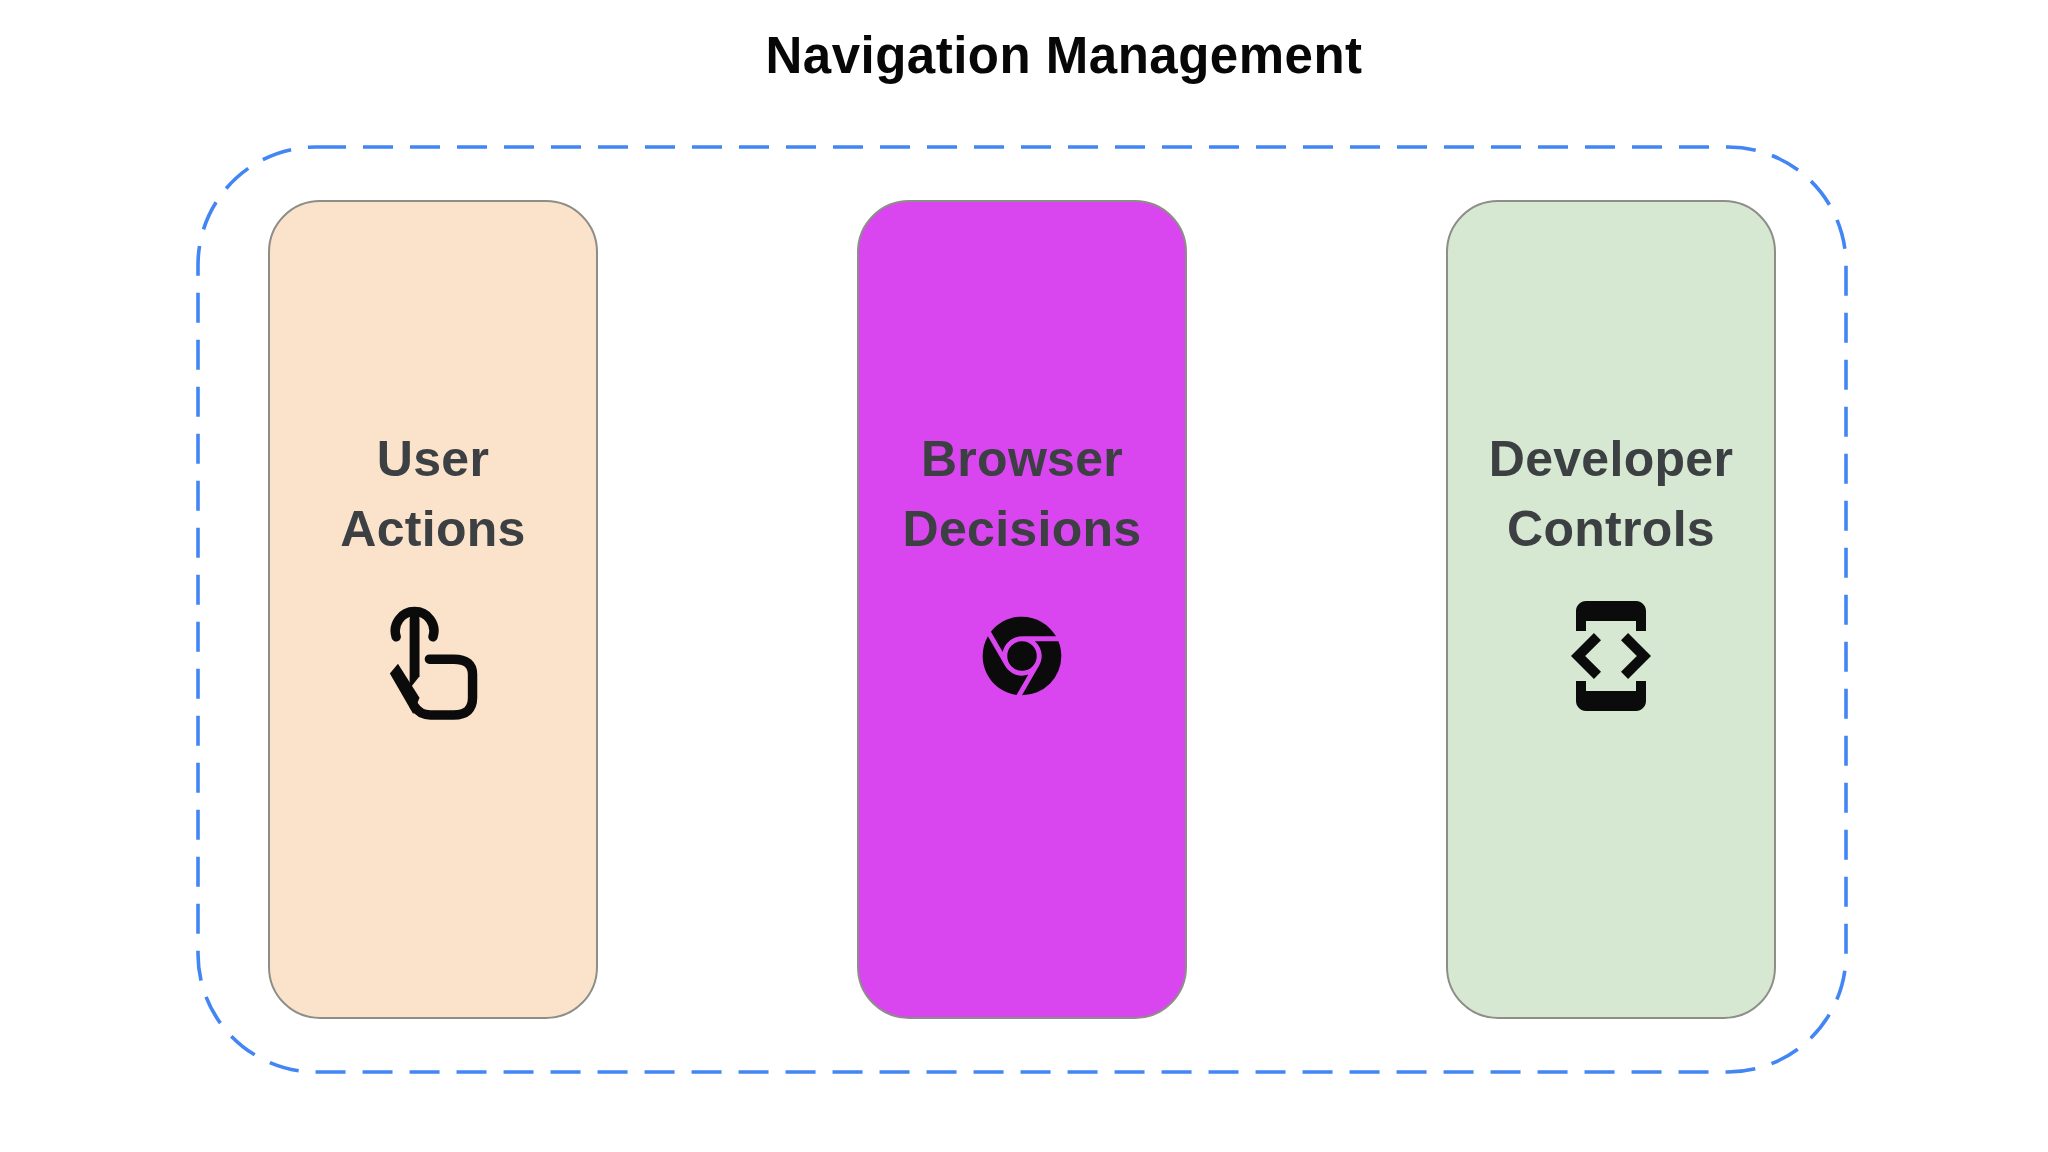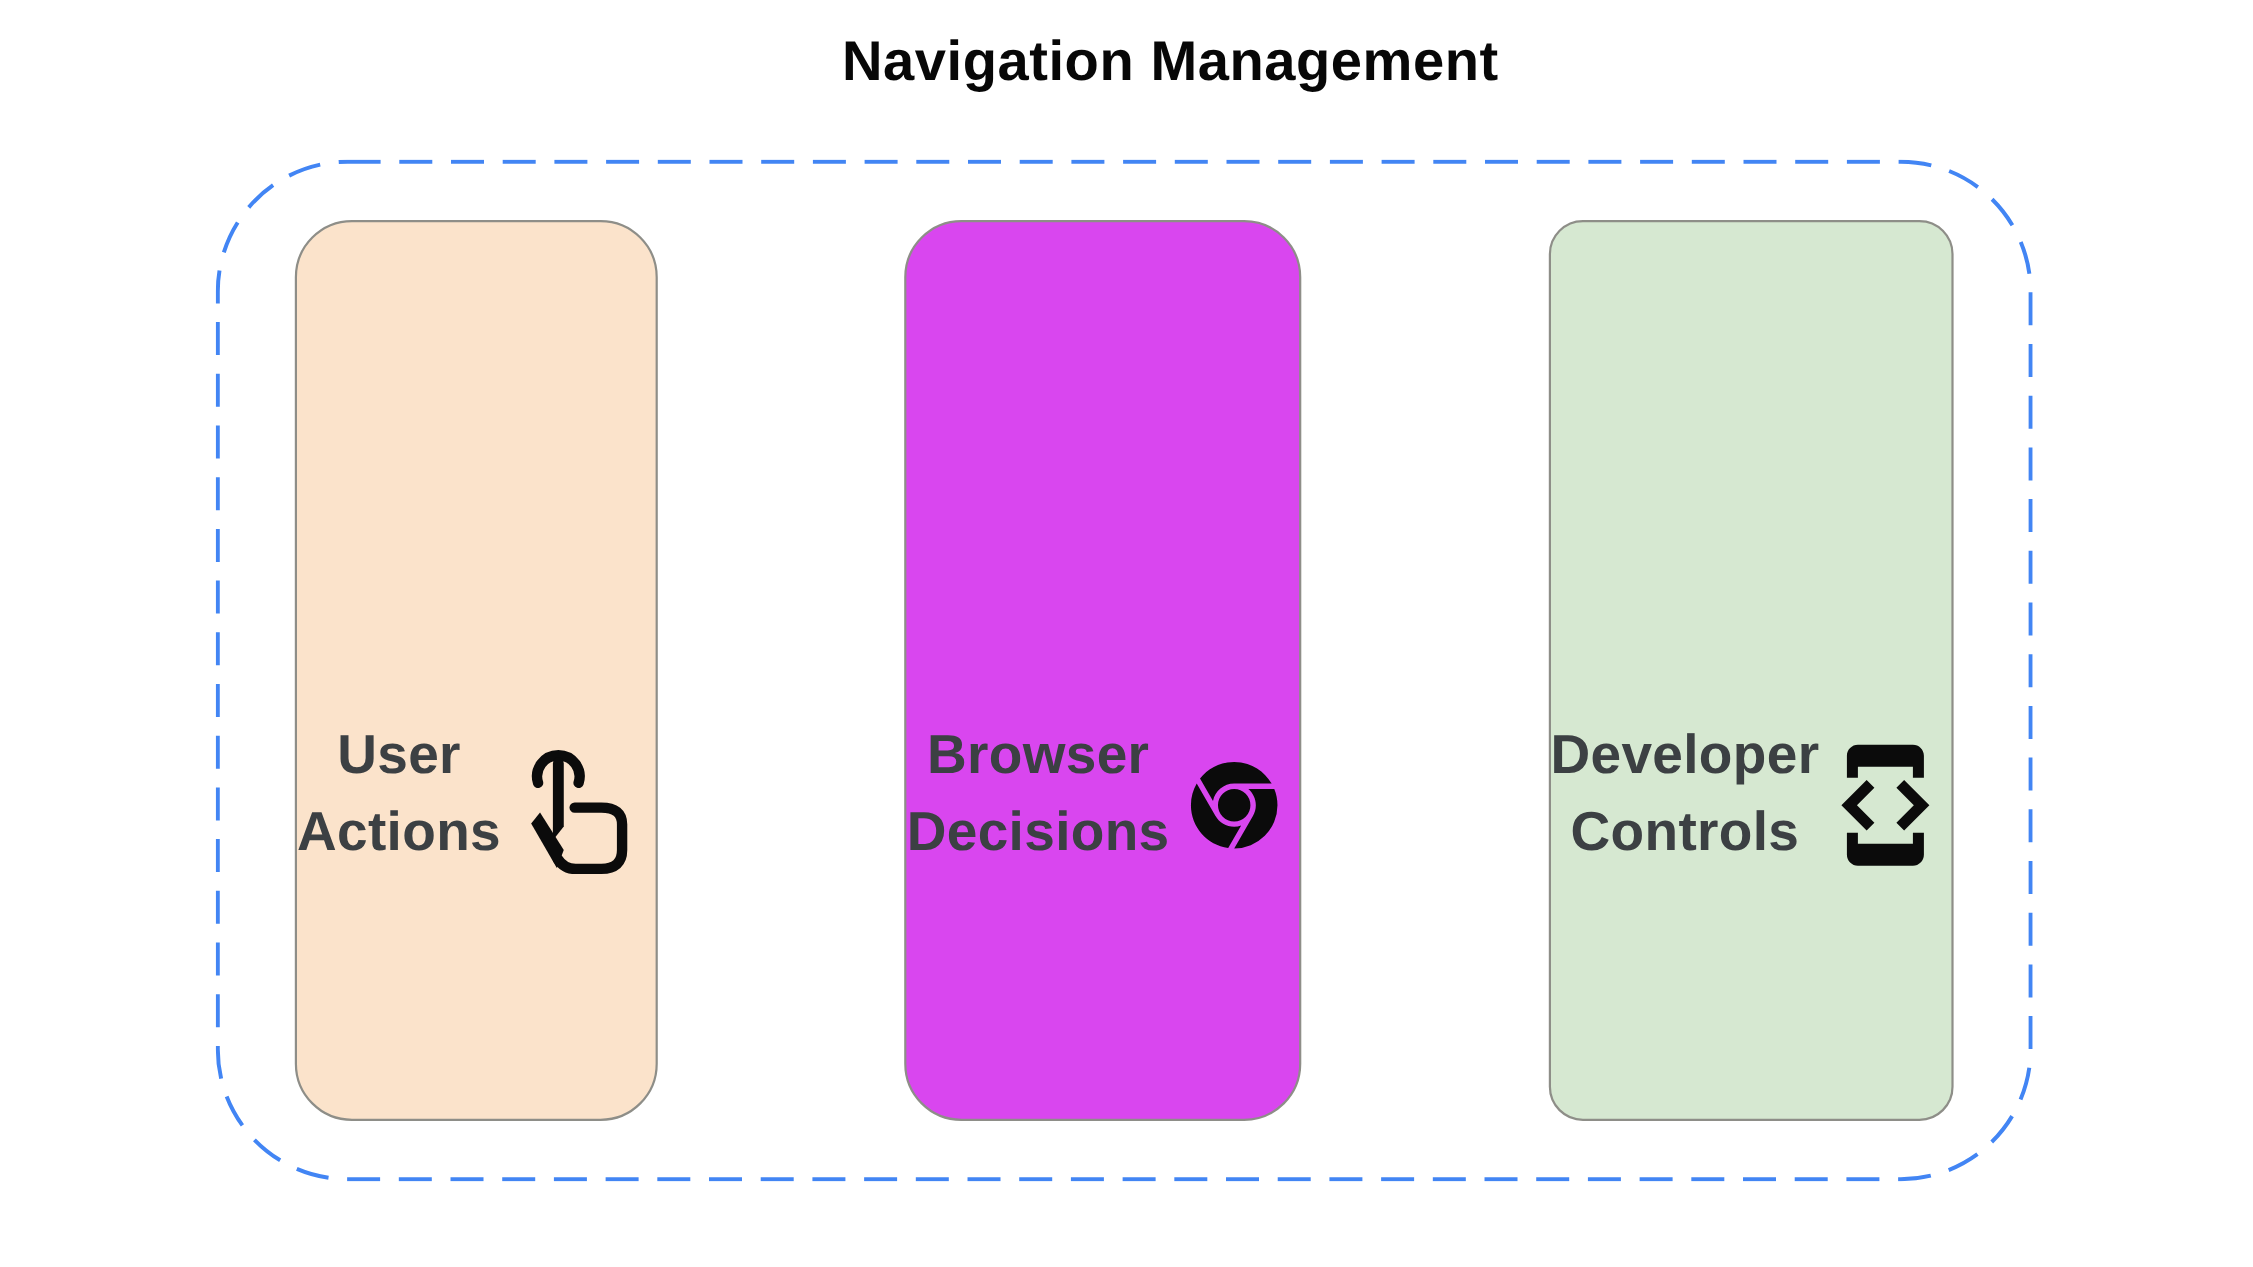--- a/index.html
+++ b/index.html
@@ -50,27 +50,27 @@
     display: flex;
     justify-content: space-between;
   }
   .card {
     flex: 0 0 330px;
     height: 819px;
     border-radius: 52px;
     border: 2px solid #8e8e88;
     box-sizing: border-box;
     display: flex;
-    flex-direction: row;
+    flex-direction: column;
     align-items: center;
     padding-top: 222px;
   }
   .card--peach { background: #FBE3CB; }
   .card--blue  { background: #A2C0F0; }
-  .card--green { background: #D6E8D1; border-radius: 31px; }
+  .card--green { background: #D6E8D1; }
   .card-label {
     font-size: 50px;
     font-weight: 700;
     color: #3C4043;
     text-align: center;
     line-height: 1.4;
     white-space: pre-line;
     letter-spacing: 0.3px;
   }
   .icon-box {

